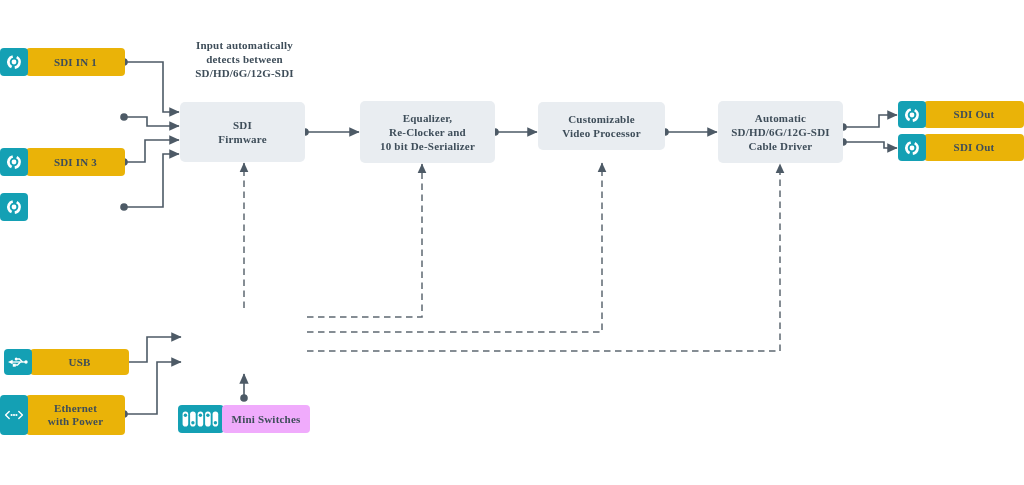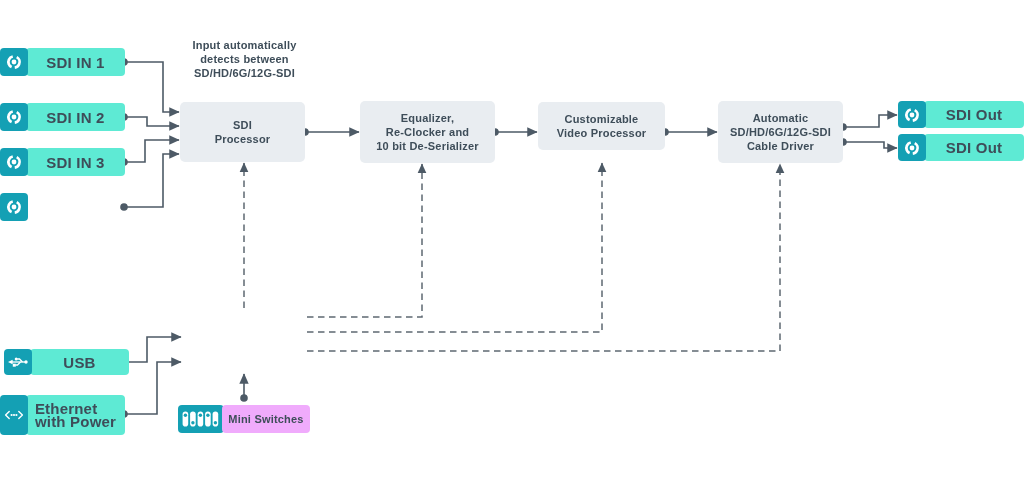--- a/index.html
+++ b/index.html
@@ -1,26 +1,26 @@
 <!DOCTYPE html>
 <html><head>
 <meta charset="utf-8">
 <style>
   html,body{margin:0;padding:0;background:#fff;}
   .canvas{
     position:relative;width:1024px;height:485px;background:#ffffff;overflow:hidden;
-    font-family:Liberation Sans, sans-serif;color:#3E4D59;
+    font-family:Liberation Serif, serif;color:#3E4D59;
   }
   .wires{position:absolute;left:0;top:0;pointer-events:none;}
   .row{position:absolute;}
   .row .box{
     position:absolute;left:26px;right:0;top:0;bottom:0;
-    background:#5eead4;border-radius:4px;
-    display:flex;align-items:center;justify-content:center;
-    font-size:15px;font-weight:700;line-height:13px;letter-spacing:.2px;
+    background:#eab308;border-radius:4px;
+    display:flex;align-items:center;justify-content:center;text-align:center;
+    font-size:11px;font-weight:700;line-height:13px;letter-spacing:.2px;
   }
   .row .tile{
     position:absolute;left:0;top:0;bottom:0;width:28px;background:#14A0B4;border-radius:4px;
     display:flex;align-items:center;justify-content:center;
   }
   .block{
     position:absolute;background:#E9EDF1;border-radius:5px;
     display:flex;flex-direction:column;align-items:center;justify-content:center;
     text-align:center;font-size:11px;font-weight:700;line-height:14px;letter-spacing:.2px;
   }
@@ -98,31 +98,20 @@
     <div class="box">SDI IN 1</div>
     <div class="tile">
       <svg width="18" height="18" viewBox="0 0 18 18">
           <g transform="rotate(115 9 9)">
             <circle cx="9" cy="9" r="5.6" fill="none" stroke="#fff" stroke-width="2.7" stroke-dasharray="13.5 4.1"></circle>
           </g>
           <circle cx="9" cy="9" r="2.4" fill="#fff"></circle>
         </svg>
     </div>
   </div>
-  <div class="row" style="left:0;top:103px;width:125px;height:28px">
-    <div class="box">SDI IN 2</div>
-    <div class="tile">
-      <svg width="18" height="18" viewBox="0 0 18 18">
-          <g transform="rotate(115 9 9)">
-            <circle cx="9" cy="9" r="5.6" fill="none" stroke="#fff" stroke-width="2.7" stroke-dasharray="13.5 4.1"></circle>
-          </g>
-          <circle cx="9" cy="9" r="2.4" fill="#fff"></circle>
-        </svg>
-    </div>
-  </div>
   <div class="row" style="left:0;top:148px;width:125px;height:28px">
     <div class="box">SDI IN 3</div>
     <div class="tile">
       <svg width="18" height="18" viewBox="0 0 18 18">
           <g transform="rotate(115 9 9)">
             <circle cx="9" cy="9" r="5.6" fill="none" stroke="#fff" stroke-width="2.7" stroke-dasharray="13.5 4.1"></circle>
           </g>
           <circle cx="9" cy="9" r="2.4" fill="#fff"></circle>
         </svg>
     </div>
@@ -133,21 +122,21 @@
           <g transform="rotate(115 9 9)">
             <circle cx="9" cy="9" r="5.6" fill="none" stroke="#fff" stroke-width="2.7" stroke-dasharray="13.5 4.1"></circle>
           </g>
           <circle cx="9" cy="9" r="2.4" fill="#fff"></circle>
         </svg>
     </div>
   </div>
 
   <div class="block" style="left:180px;top:102px;width:125px;height:60px">
     <span>SDI</span>
-    <span>Processor</span>
+    <span>Firmware</span>
   </div>
   <div class="block" style="left:360px;top:101px;width:135px;height:62px">
     <span>Equalizer,</span>
     <span>Re-Clocker and</span>
     <span>10 bit De-Serializer</span>
   </div>
   <div class="block" style="left:538px;top:102px;width:127px;height:48px">
     <span>Customizable</span>
     <span>Video Processor</span>
   </div>

